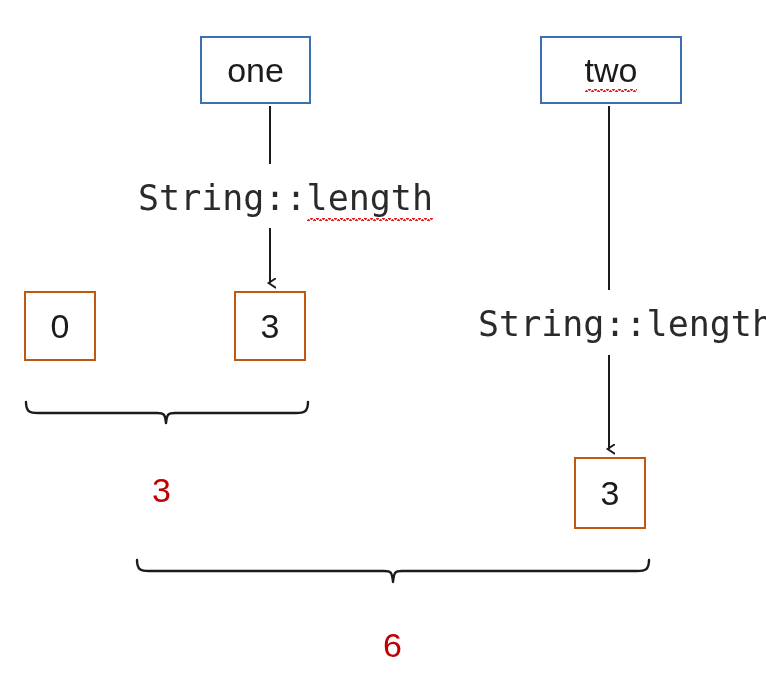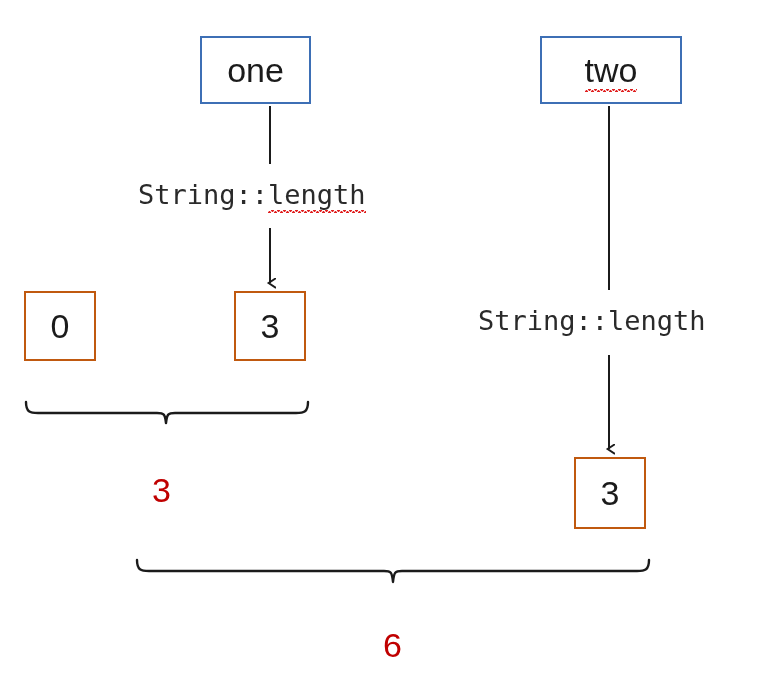--- a/index.html
+++ b/index.html
@@ -50,21 +50,21 @@
     height: 3px;
     background-image:
       radial-gradient(circle at 1.5px 2.6px, #e02020 1.25px, rgba(224,32,32,0) 1.6px),
       radial-gradient(circle at 4.5px 0.4px, #e02020 1.25px, rgba(224,32,32,0) 1.6px);
     background-size: 6px 3px;
     background-repeat: repeat-x;
   }
   .op-label {
     position: absolute;
     font-family: "DejaVu Sans Mono", "Liberation Mono", monospace;
-    font-size: 27px;
+    font-size: 35px;
     color: #2a2a2a;
     white-space: nowrap;
     line-height: 1;
   }
   .sum-label {
     position: absolute;
     font-family: "Liberation Sans", sans-serif;
     font-size: 34px;
     color: #c00000;
     line-height: 1;

